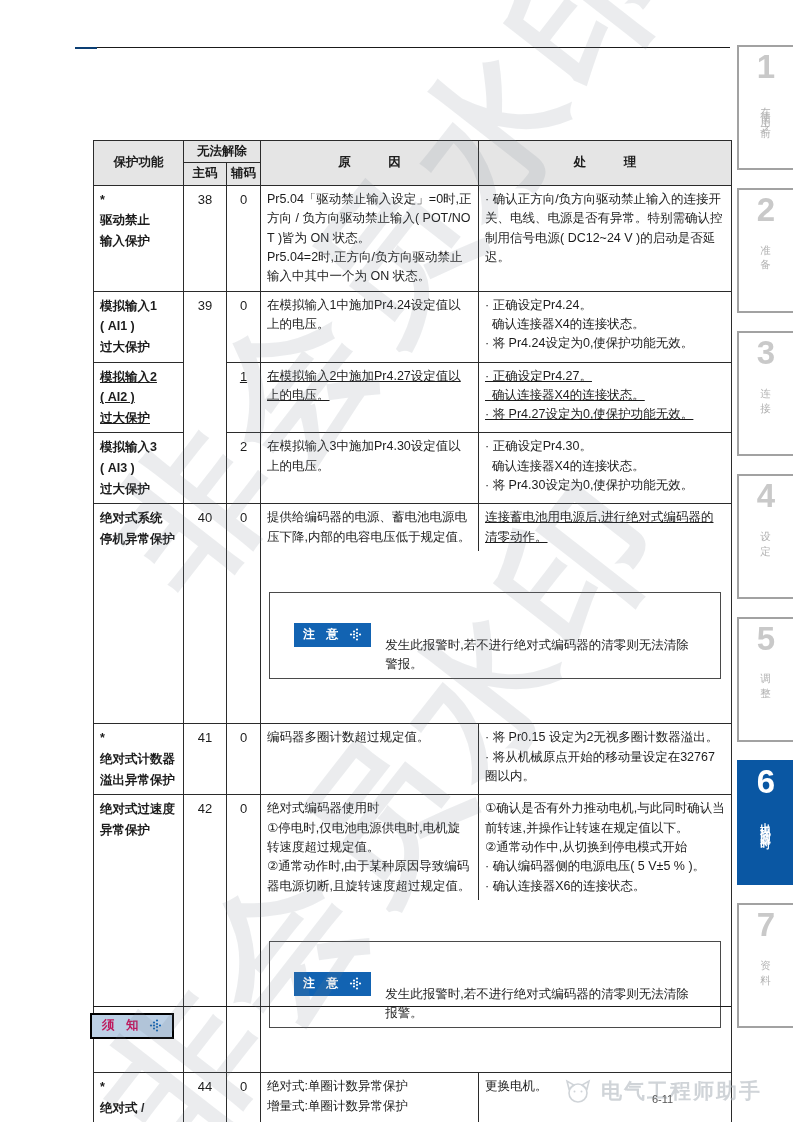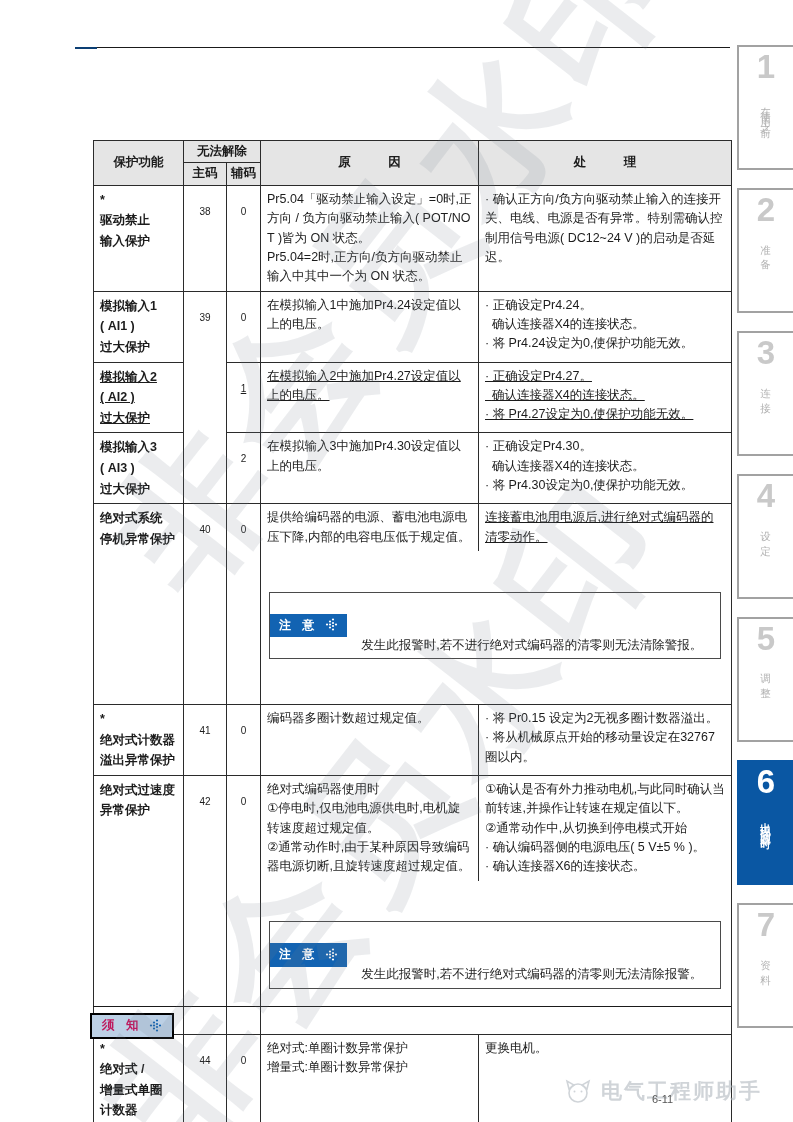--- a/index.html
+++ b/index.html
@@ -16,24 +16,24 @@
   .title-rows { flex:1; border-top:1.5px solid #1a1a1a; }
   .title-row1 { font-size:15px; font-weight:bold; padding:3px 0 3px 10px; border-bottom:1px solid #1a1a1a; letter-spacing:.5px; }
   .title-row2 { font-size:12px; font-weight:bold; padding:2px 0 3px 10px; border-bottom:1px solid #1a1a1a; }
 
   
   .table-wrap { position:absolute; left:93px; top:140px; width:638px; }
   table { border-collapse:collapse; width:638px; table-layout:fixed; }
   td, th { border:1px solid #2b2b2b; vertical-align:top; padding:4px 6px; font-size:12.5px; line-height:1.55; white-space:pre-wrap; word-break:break-all; }
   th { background:#e5e5e5; font-weight:bold; text-align:center; vertical-align:middle; padding:1px 2px; font-size:12.5px; }
   table { border:1.5px solid #1a1a1a; }
-  td.code { text-align:center; font-size:10px; padding-top:18px; }
+  td.code { text-align:center; font-size:13px; padding-top:4px; }
   td.name { font-weight:bold; line-height:1.65; }
   td.noteline { border-top:none; padding:2px 6px 6px 6px; }
-  .notebox { border:1px solid #4a4a4a; display:flex; align-items:center; gap:14px; padding:3px 0; margin:0 4px 0 2px; }
+  .notebox { border:1px solid #4a4a4a; display:flex; align-items:center; gap:14px; padding:3px 24px; margin:0 4px 0 2px; }
   .badge { background:#1263b2; color:#fff; font-weight:bold; font-size:12px; display:inline-flex; align-items:center; gap:7px; padding:2px 9px 3px 9px; letter-spacing:4px; white-space:nowrap; flex:none; }
   .badge .dots { color:#fff; }
   .notetext { font-size:12.5px;margin-top:40px; }
 
   
   .footer-rule { position:absolute; left:93px; top:1006px; width:638px; border-top:1.5px solid #1a1a1a; }
   .footer-note { position:absolute; left:90px; top:1013px; width:640px; display:flex; gap:14px; align-items:flex-start; }
   .knowbadge { background:#bcd0e5; color:#be185d; border:2px solid #000000; font-weight:bold; font-size:12.5px; display:inline-flex; align-items:center; gap:7px; padding:2px 10px 3px 10px; letter-spacing:4px; white-space:nowrap; flex:none; }
   .knowbadge .dots { color:#1263b2; }
   .footer-note-text { font-size:12.5px; line-height:1.6; white-space:pre-wrap; }

